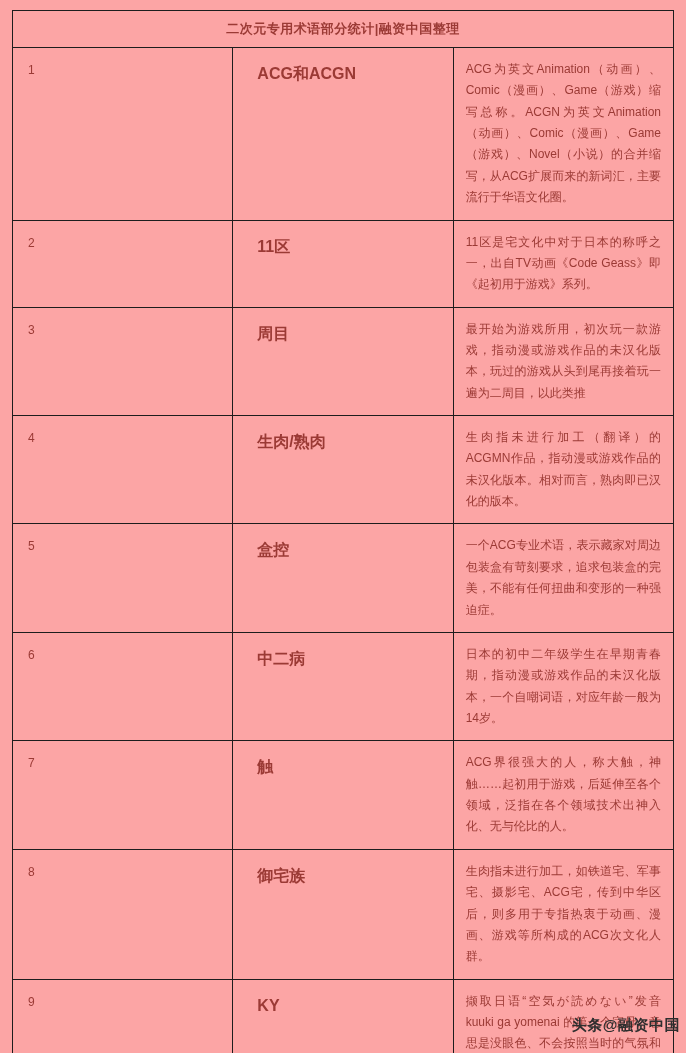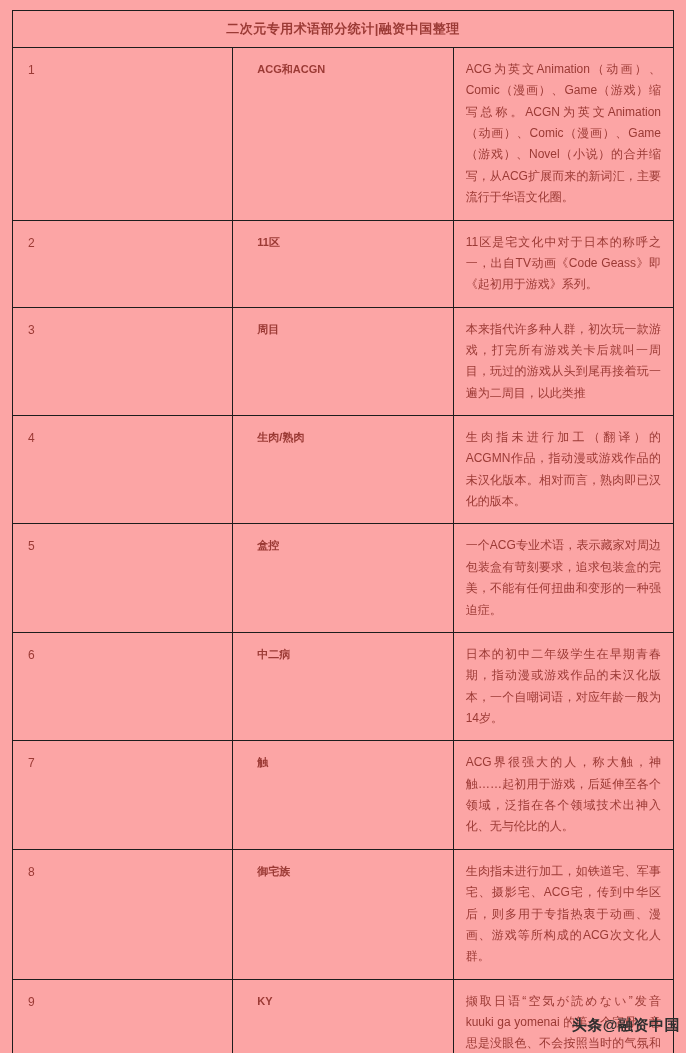--- a/index.html
+++ b/index.html
@@ -44,21 +44,21 @@
   }
   td.col-num {
     width: 52px;
     padding: 13px 4px 13px 15px;
     font-size: 12px;
     line-height: 1.6;
   }
   td.col-term {
     width: 184px;
     padding: 13px 8px 13px 24px;
-    font-size: 11px;
+    font-size: 16px;
     font-weight: bold;
     line-height: 1.6;
   }
   td.col-desc {
     padding: 11px 12px;
     font-size: 12px;
     line-height: 1.78;
     text-align: justify;
     margin-left: 24px;
   }
@@ -89,21 +89,21 @@
           <td class="col-desc">ACG为英文Animation（动画）、Comic（漫画）、Game（游戏）缩写总称。ACGN为英文Animation（动画）、Comic（漫画）、Game（游戏）、Novel（小说）的合并缩写，从ACG扩展而来的新词汇，主要流行于华语文化圈。</td>
         </tr>
         <tr>
           <td class="col-num">2</td>
           <td class="col-term">11区</td>
           <td class="col-desc">11区是宅文化中对于日本的称呼之一，出自TV动画《Code Geass》即《起初用于游戏》系列。</td>
         </tr>
         <tr>
           <td class="col-num">3</td>
           <td class="col-term">周目</td>
-          <td class="col-desc">本来指代许多种人群，初次玩一款游戏，打完所有游戏关卡后就叫一周目，玩过的游戏从头到尾再接着玩一遍为二周目，以此类推</td>
+          <td class="col-desc">最开始为游戏所用，初次玩一款游戏，指动漫或游戏作品的未汉化版本，玩过的游戏从头到尾再接着玩一遍为二周目，以此类推</td>
         </tr>
         <tr>
           <td class="col-num">4</td>
           <td class="col-term">生肉/熟肉</td>
           <td class="col-desc">生肉指未进行加工（翻译）的ACGMN作品，指动漫或游戏作品的未汉化版本。相对而言，熟肉即已汉化的版本。</td>
         </tr>
         <tr>
           <td class="col-num">5</td>
           <td class="col-term">盒控</td>
           <td class="col-desc">一个ACG专业术语，表示藏家对周边包装盒有苛刻要求，追求包装盒的完美，不能有任何扭曲和变形的一种强迫症。</td>

